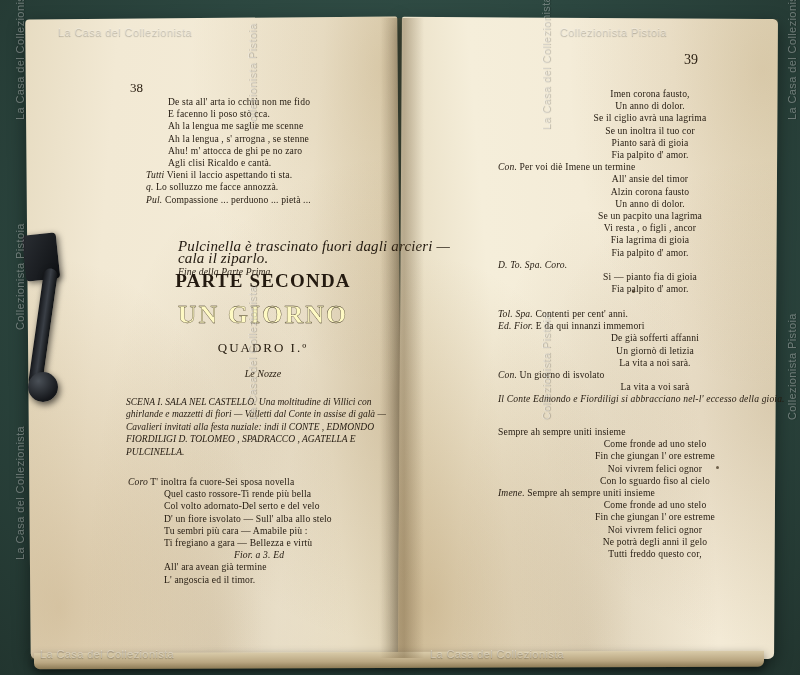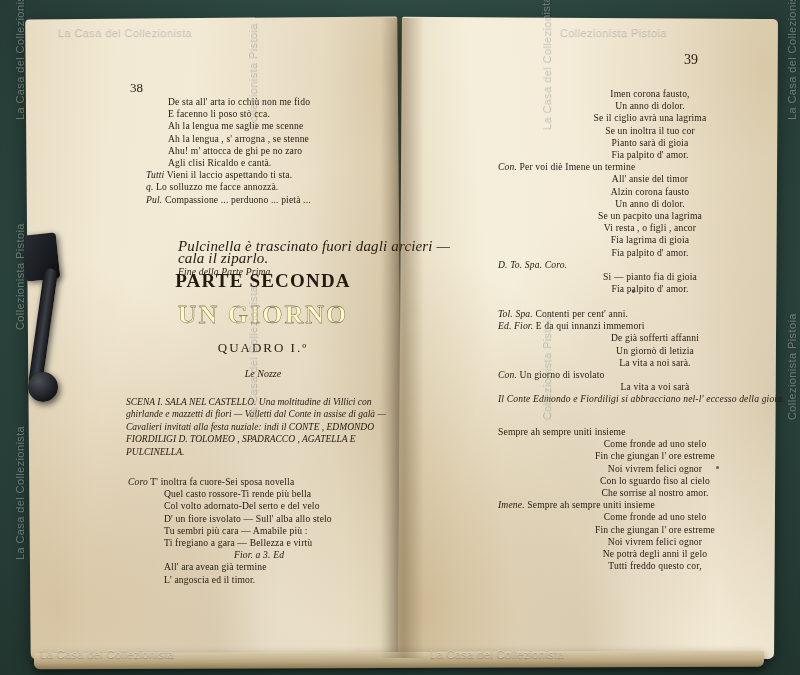--- a/index.html
+++ b/index.html
@@ -292,21 +292,20 @@
     <div class="ind3">La vita a voi sarà</div>
     <div class="it" style="white-space:normal;width:292px;">Il Conte Edmondo e Fiordiligi si abbracciano nel-l' eccesso della gioia.</div>
   </div>
 
   <div class="col right-bot lines">
     <div>Sempre ah sempre uniti insieme</div>
     <div class="ind3">Come fronde ad uno stelo</div>
     <div class="ind3">Fin che giungan l' ore estreme</div>
     <div class="ind3">Noi vivrem felici ognor</div>
     <div class="ind3">Con lo sguardo fiso al cielo</div>
-    <div class="ind3">Che sorrise al nostro amor.</div>
     <div>
       <span class="spk">Imene.</span>
       <span>Sempre ah sempre uniti insieme</span>
     </div>
     <div class="ind3">Come fronde ad uno stelo</div>
     <div class="ind3">Fin che giungan l' ore estreme</div>
     <div class="ind3">Noi vivrem felici ognor</div>
     <div class="ind3">Ne potrà degli anni il gelo</div>
     <div class="ind3">Tutti freddo questo cor,</div>
   </div>

